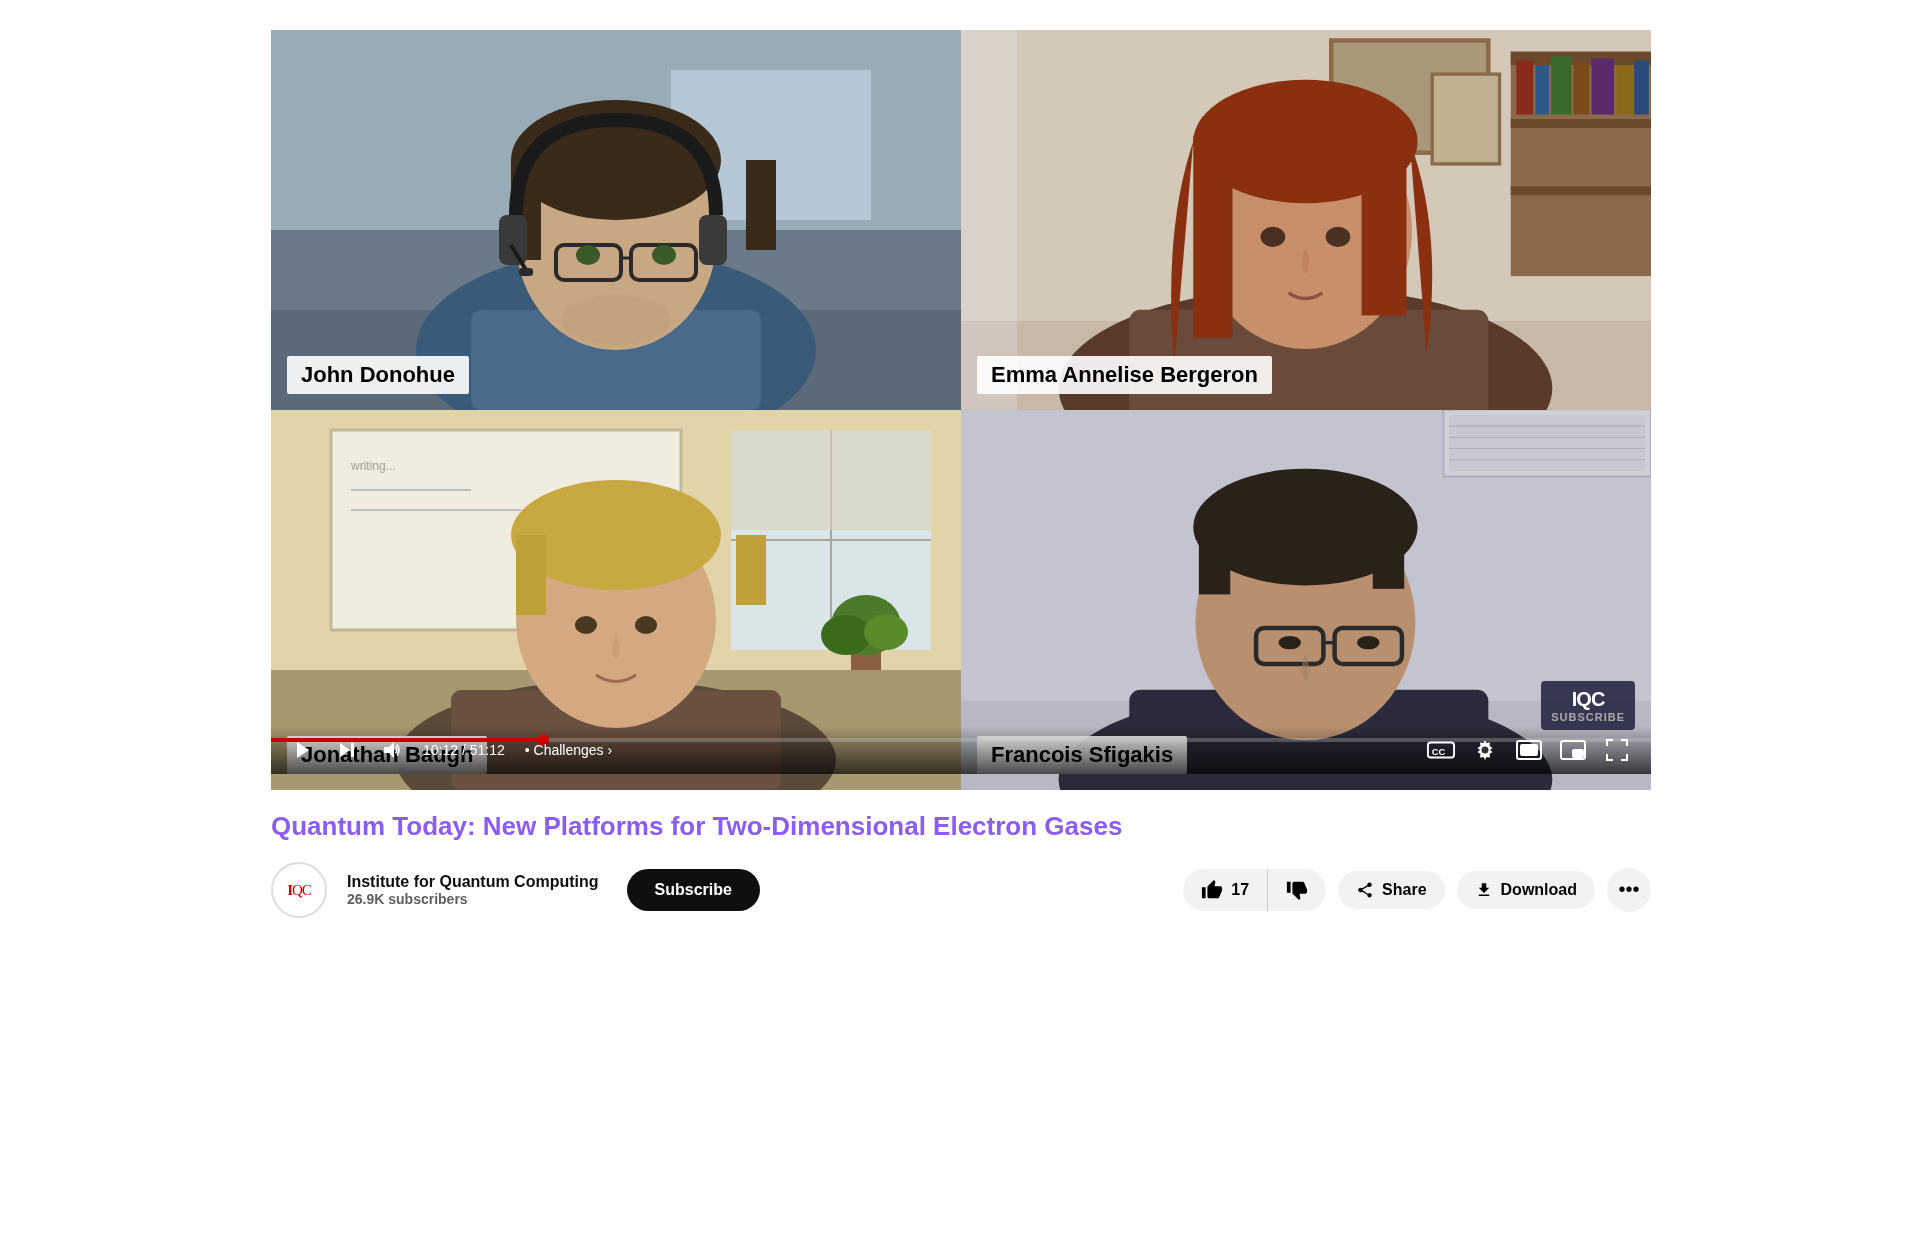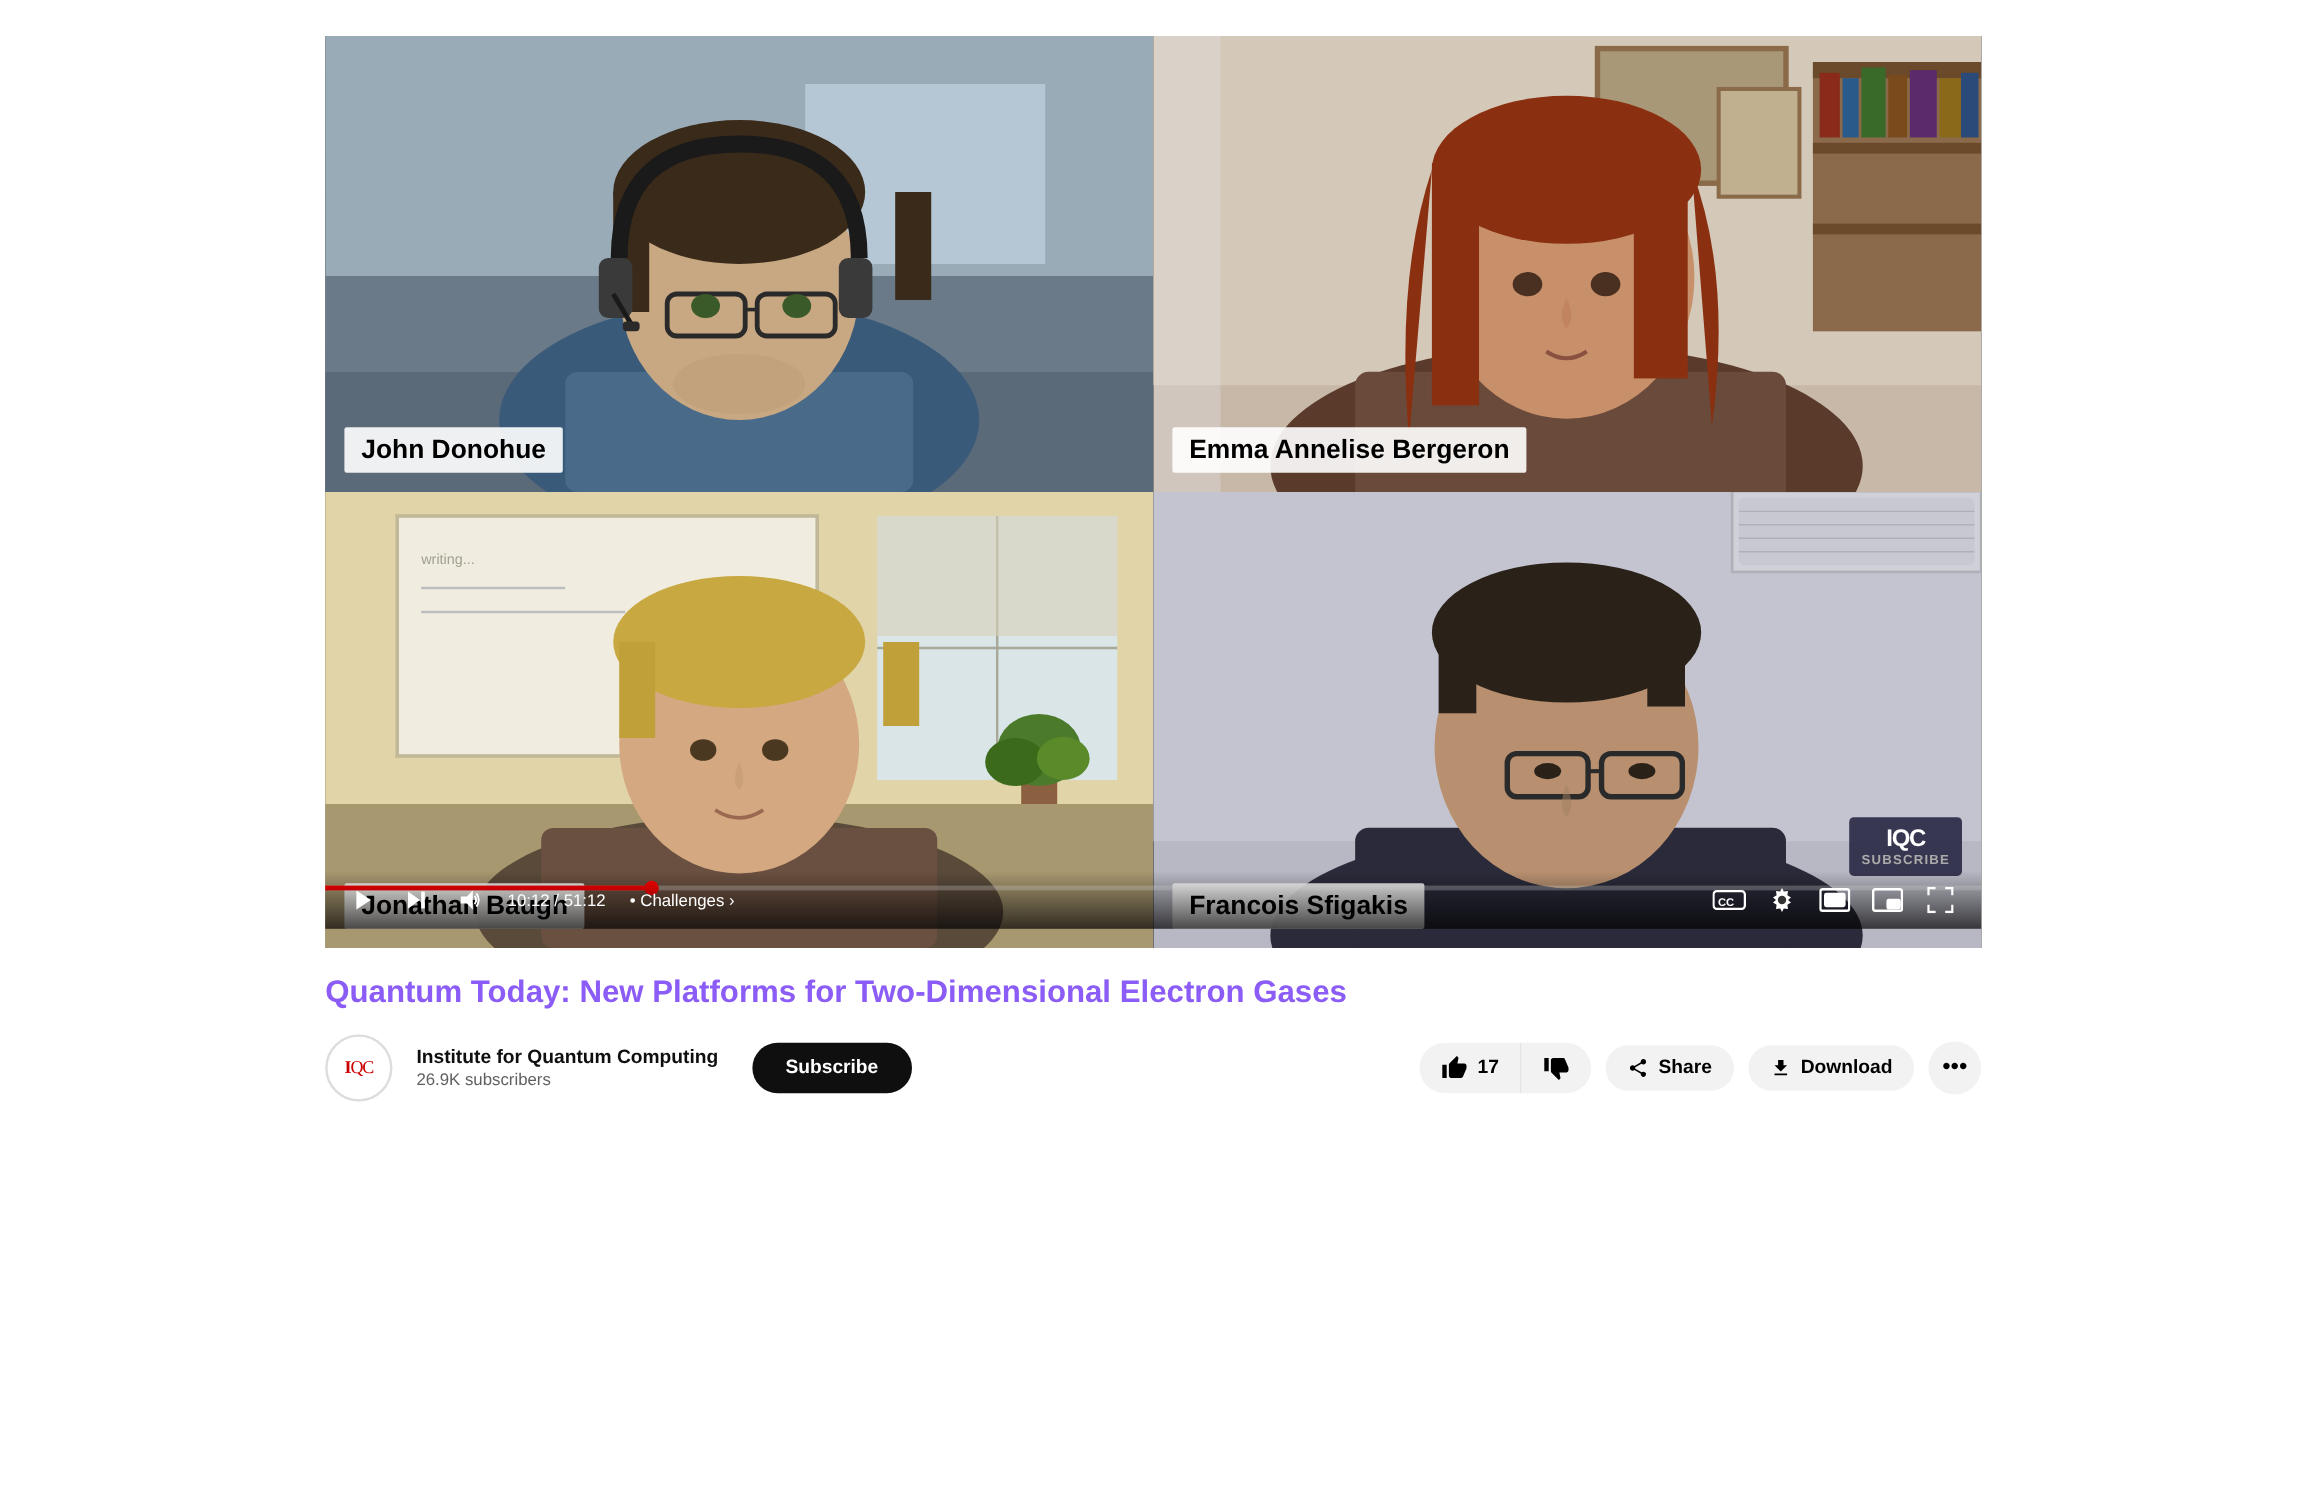--- a/index.html
+++ b/index.html
@@ -204,20 +204,21 @@
 
     .channel-name {
       font-size: 16px;
       font-weight: 700;
       color: #0f0f0f;
     }
 
     .channel-subs {
       font-size: 14px;
       color: #606060;
+      font-weight: bold;
     }
 
     .subscribe-btn {
       background: #0f0f0f;
       color: #fff;
       border: none;
       border-radius: 24px;
       padding: 12px 28px;
       font-size: 16px;
       font-weight: 600;

